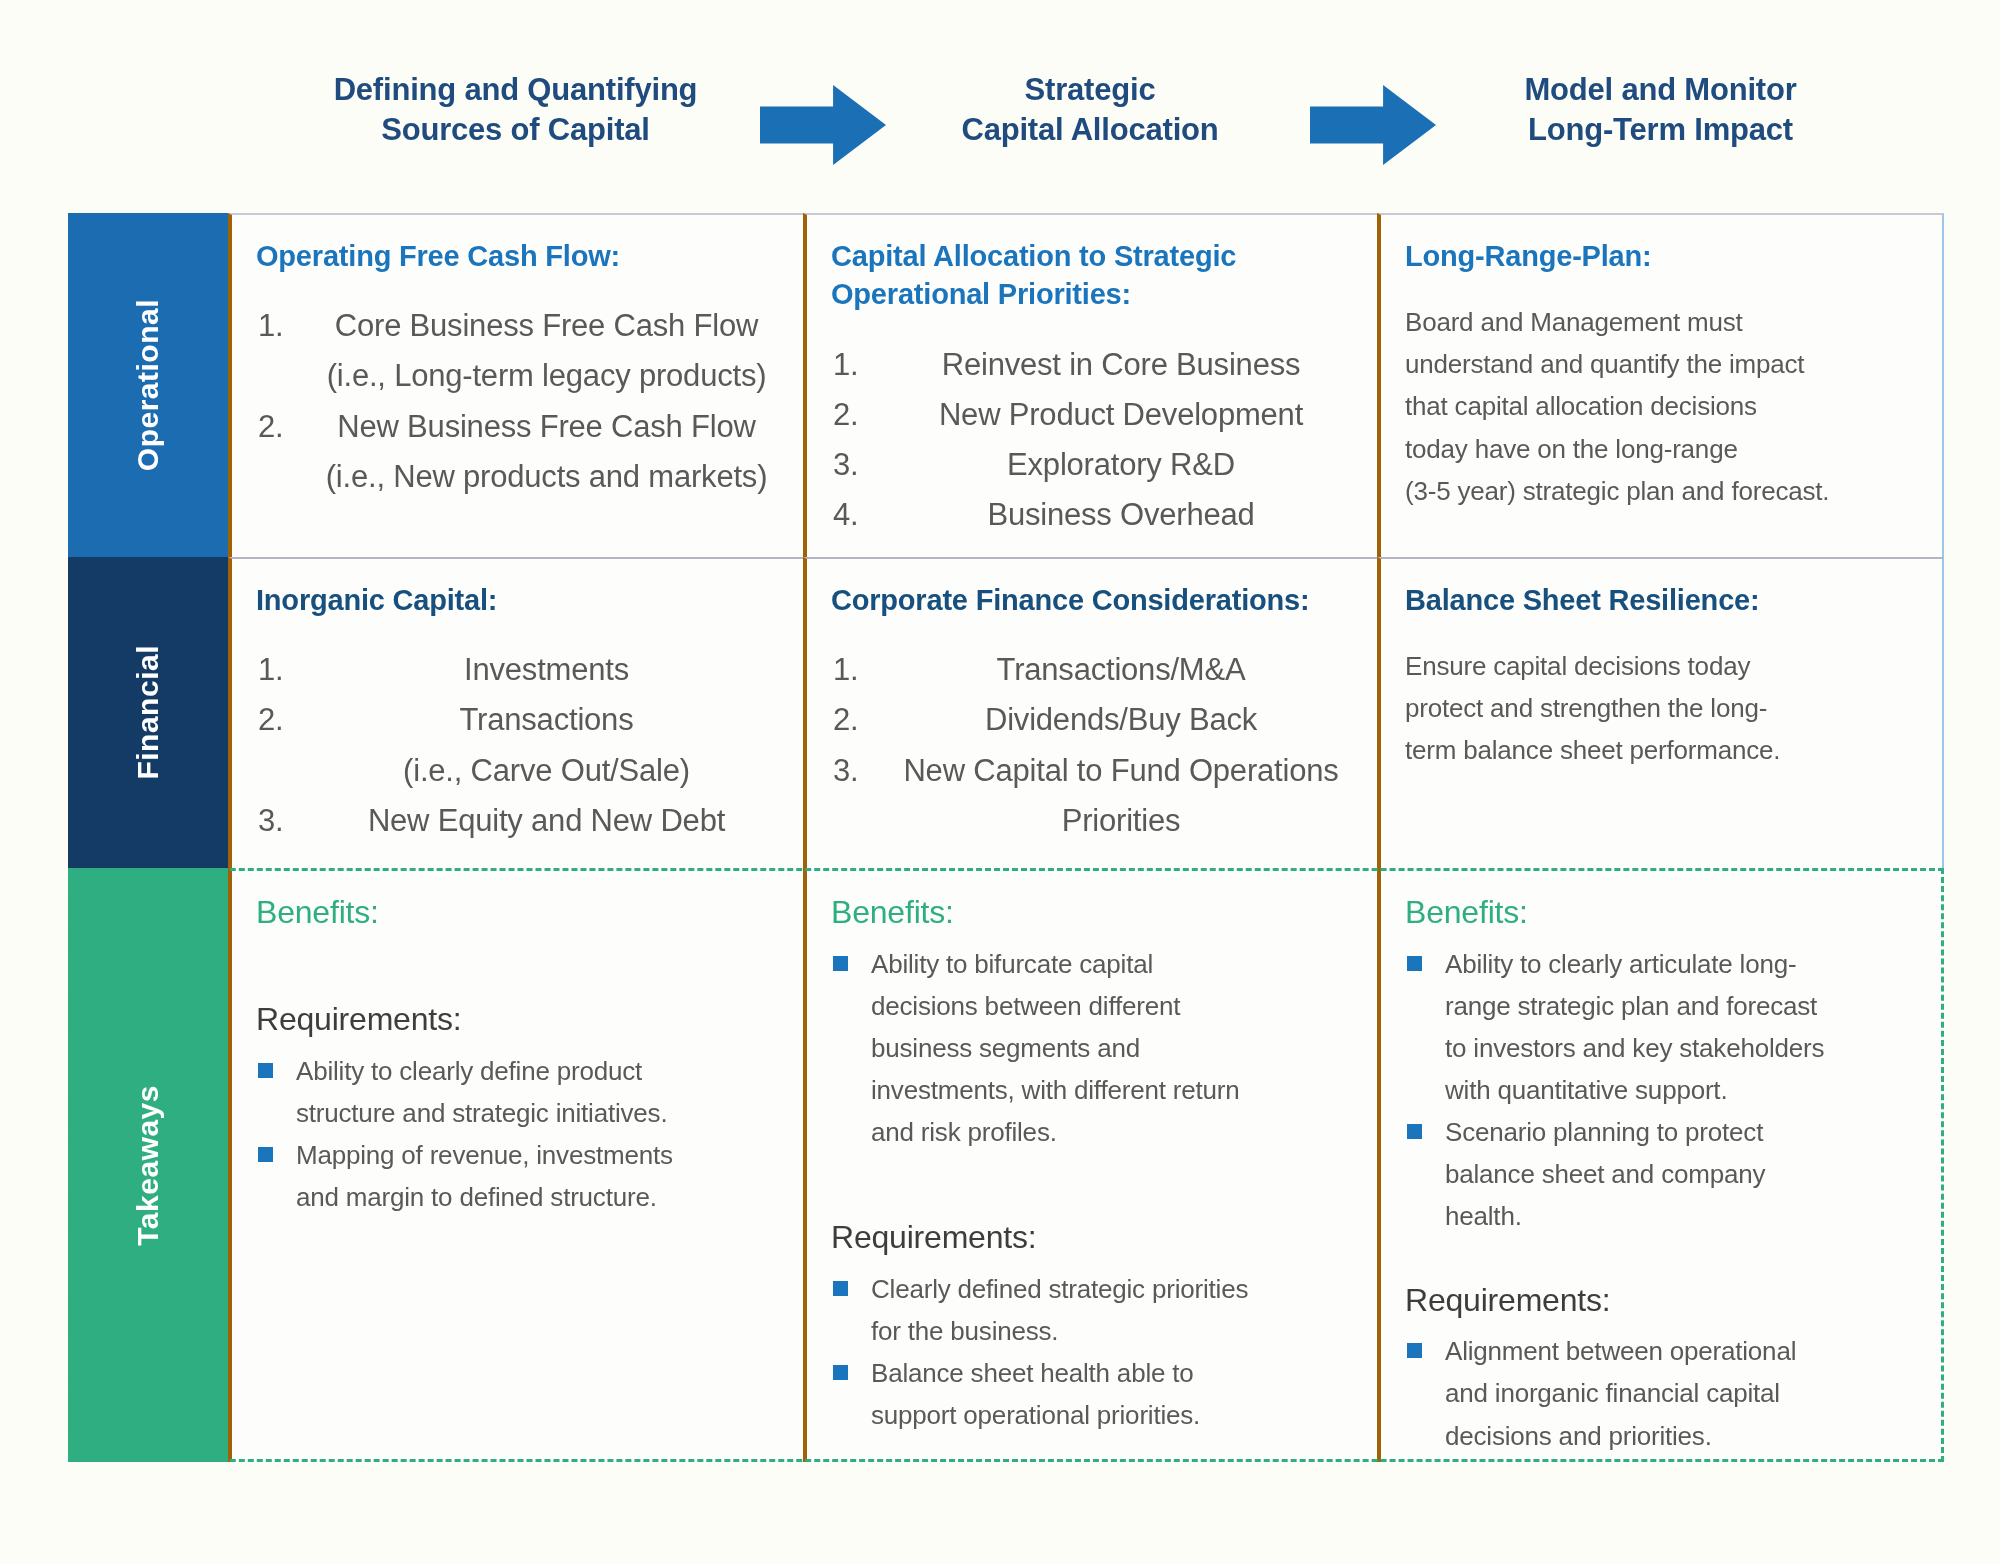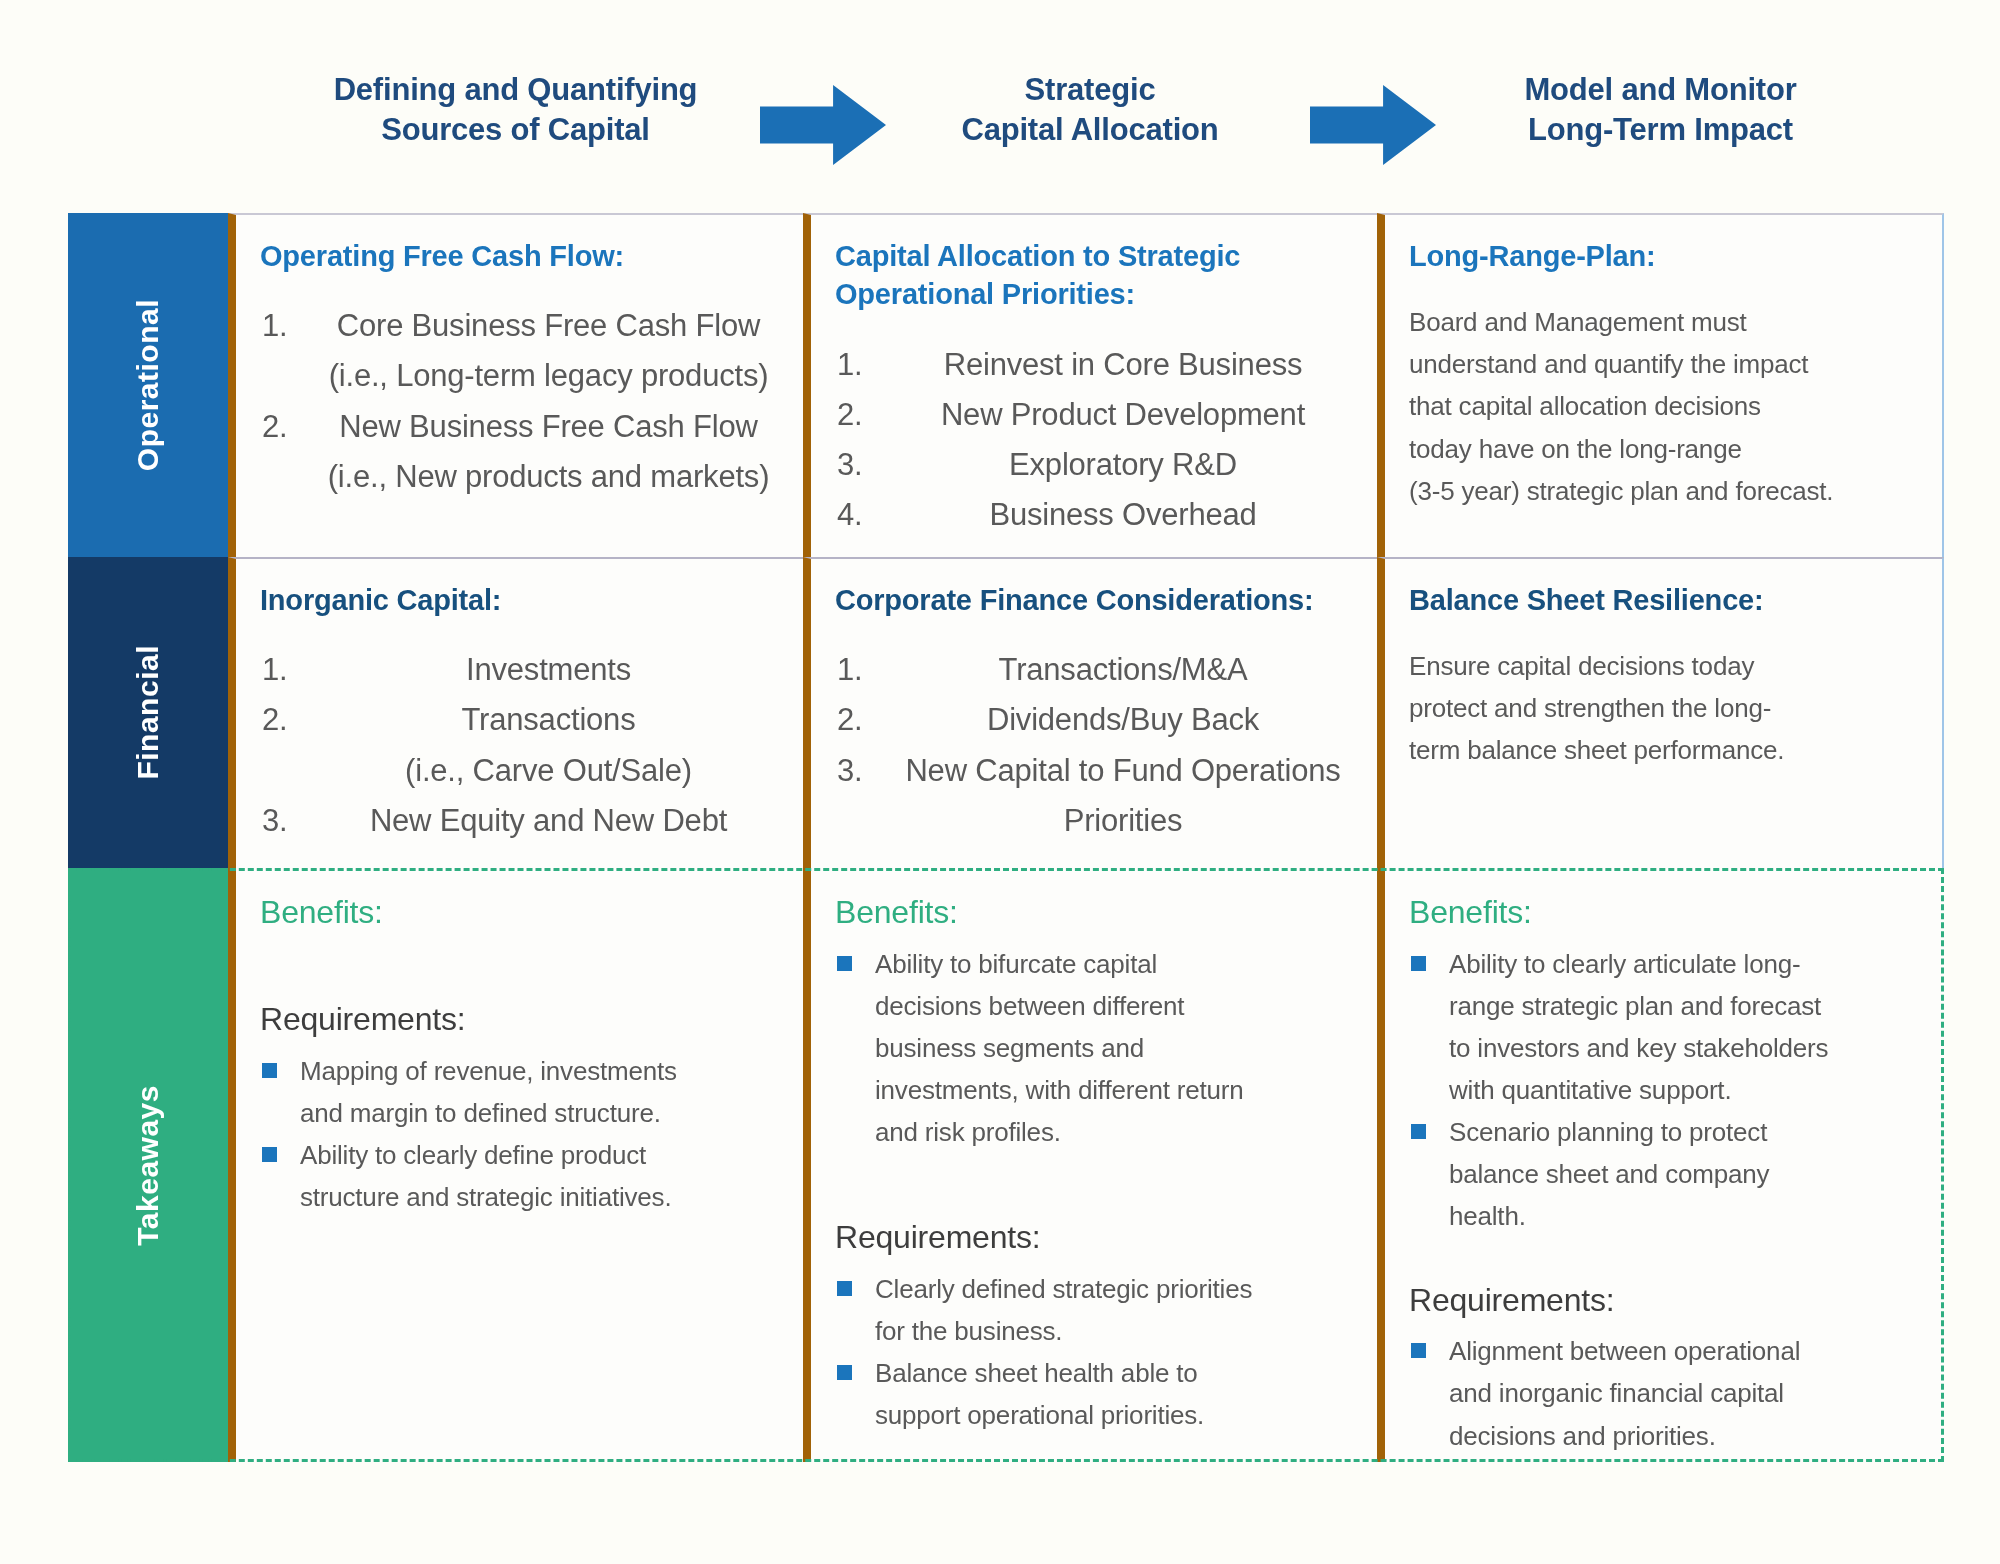--- a/index.html
+++ b/index.html
@@ -36,21 +36,21 @@
   .row-label span {
     writing-mode:vertical-rl; transform:rotate(180deg);
     color:#ffffff; font-weight:bold; font-size:30px; letter-spacing:0.5px;
   }
   .bg-operational { background:#1b6cb0; }
   .bg-financial  { background:#143a66; }
   .bg-takeaways  { background:#2fae81; }
 
   .cell {
     background:#fdfdfb; box-sizing:border-box; overflow:hidden;
-    border-left:8px solid #a16207; padding:14px 22px 0 24px;
+    border-left:4px solid #a16207; padding:14px 22px 0 24px;
   }
   .cell.r1 { border-top:2px solid #c9c8d4; }
   .cell.r2 { border-top:2px solid #b5b3c6; }
   .cell.r1.last, .cell.r2.last { border-right:2px solid #9fc5e8;padding-left:24px; }
   .cell.r3 { padding-top:22px; }
 
   .cell-heading {
     font-weight:bold; font-size:29px; line-height:1.32;
     letter-spacing:-0.2px; margin:8px 0 0 0; white-space:pre-line;
   }
@@ -165,24 +165,24 @@
 term balance sheet performance.</p>
     </div>
 
     <div class="row-label bg-takeaways">
       <span>Takeaways</span>
     </div>
     <div class="cell r3">
       <div class="sub-heading sub-green">Benefits:</div>
       <div class="sub-heading sub-dark req-gap">Requirements:</div>
       <ul class="sq-list">
+        <li>Ability to clearly define product
+structure and strategic initiatives.</li>
         <li>Mapping of revenue, investments
 and margin to defined structure.</li>
-        <li>Ability to clearly define product
-structure and strategic initiatives.</li>
       </ul>
     </div>
     <div class="cell r3">
       <div class="sub-heading sub-green">Benefits:</div>
       <ul class="sq-list">
         <li>Ability to bifurcate capital
 decisions between different
 business segments and
 investments, with different return
 and risk profiles.</li>

